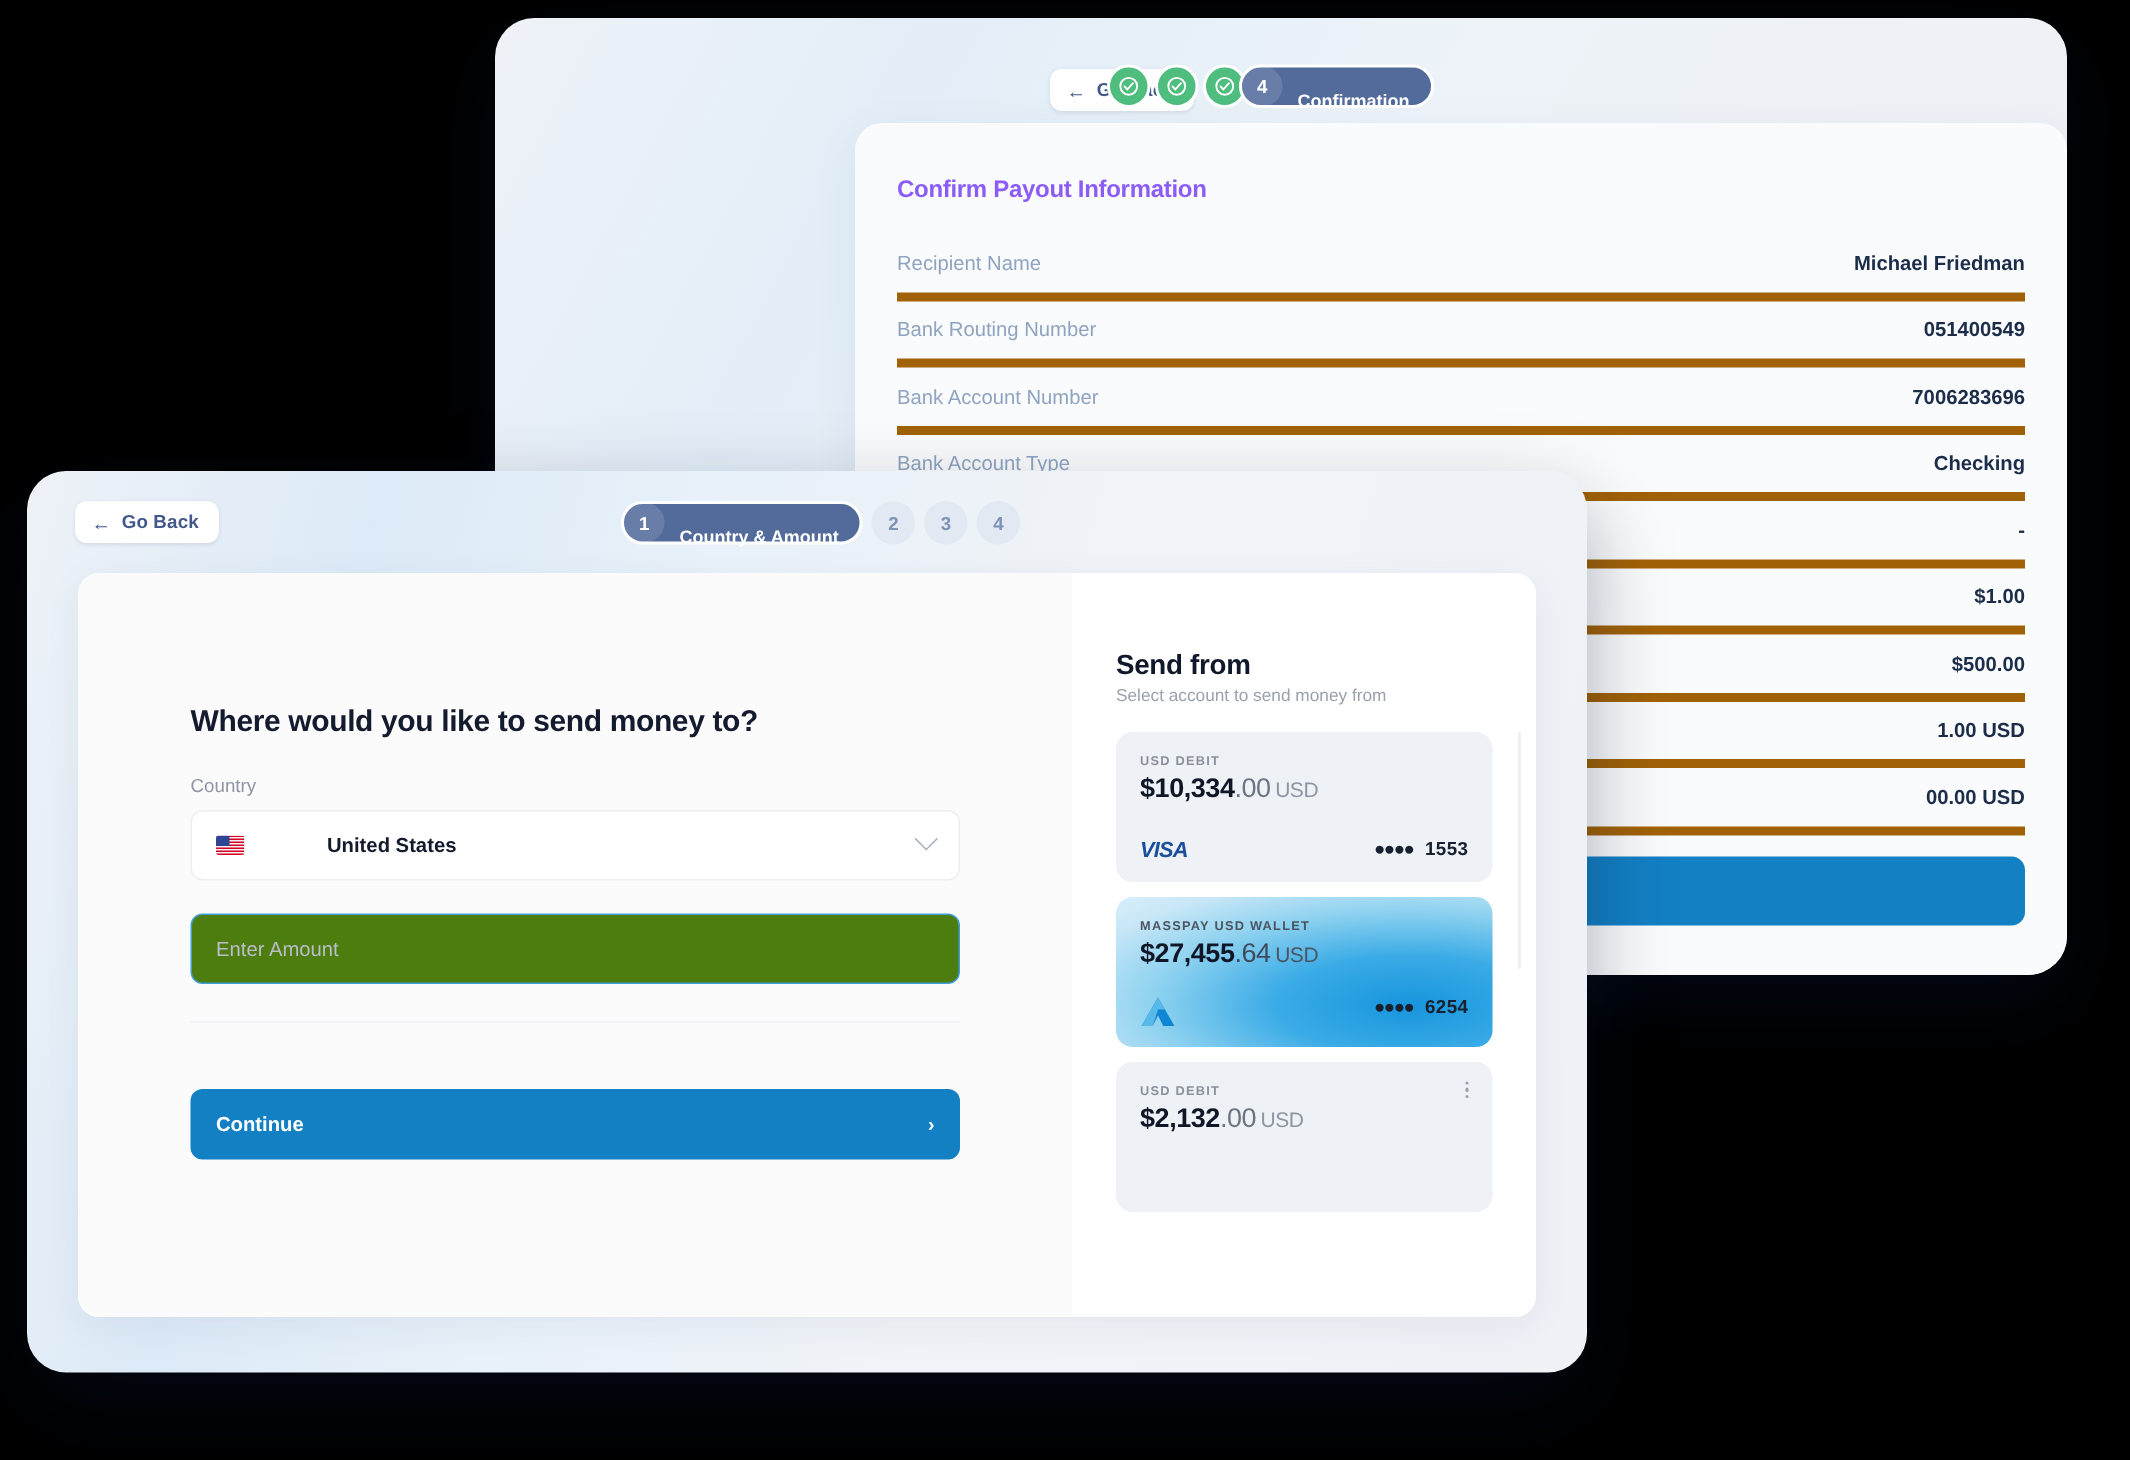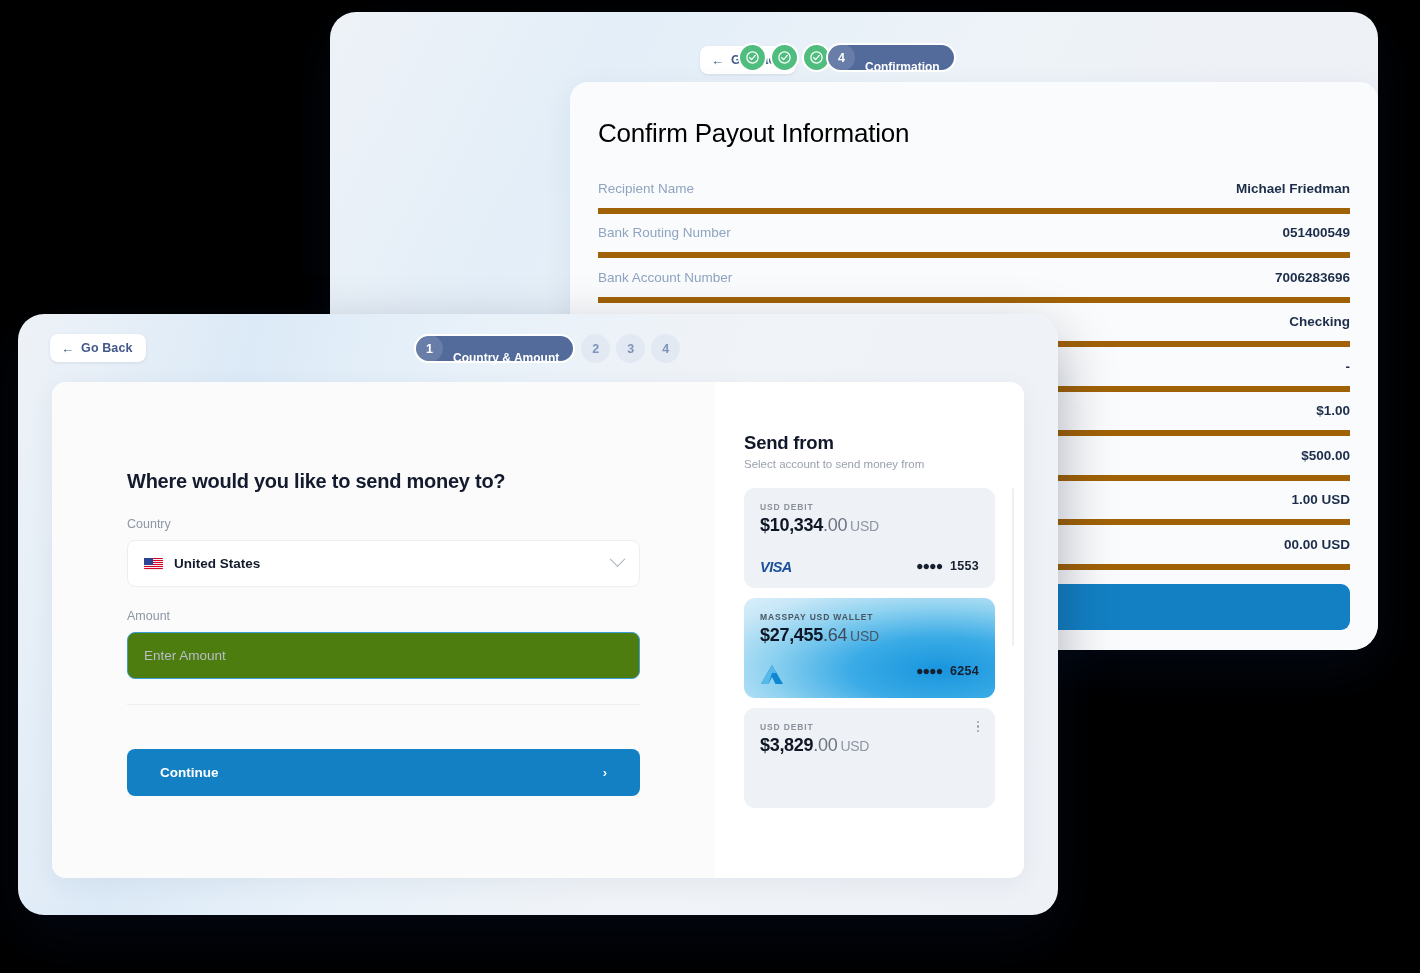--- a/index.html
+++ b/index.html
@@ -70,21 +70,21 @@
     position: absolute;
     left: 240px; top: 70px;
     width: 808px; height: 568px;
     background: #fafbfc;
     border-radius: 18px 18px 0 0;
     box-shadow: 0 8px 30px rgba(30,50,90,.07);
     padding: 36px 28px 0 28px;
     overflow: hidden;
   }
   .back-card-title {
-    font-size: 26px; font-weight: 400; color: #000000;
+    font-size: 16px; font-weight: 700; color: #8b5cf6;
     letter-spacing: -.2px; margin-bottom: 20px;
   }
   .kv-row {
     display: flex; align-items: center; justify-content: space-between;
     height: 44.5px;
     border-bottom: 6px solid #a16207;
     font-size: 13.5px;
   }
   .kv-row:last-child { border-bottom: none; }
   .kv-key { color: #8fa4c0; font-weight: 400; }
@@ -136,42 +136,42 @@
     border-radius: 8px;
     display: flex; align-items: center;
     padding: 0 16px;
     cursor: pointer;
     margin-bottom: 22px;
   }
   .flag-img {
     width: 19px; height: 13px; margin-right: 11px; flex:none;
     border-radius: 2px; overflow:hidden; display:block;
   }
-  .select-value { font-size: 13.5px; color: #121a2b; font-weight: 600; flex: 1; }
+  .select-value { font-size: 13.5px; color: #121a2b; font-weight: 600; flex: 1; margin-left: 44px; }
   .chev {
     width: 11px; height: 11px; border-right: 1.6px solid #a9b1bf;
     border-bottom: 1.6px solid #a9b1bf; transform: rotate(45deg) translate(-3px,-3px);
   }
   .amount-input {
     height: 47px; width: 100%;
     background: #4d7c0f;
     border: 1.4px solid #3e9fd6;
     border-radius: 8px;
     padding: 0 16px;
     font-size: 13.5px; font-family: inherit;
     color: #121a2b;
     outline: none;
   }
   .amount-input::placeholder { color: #b9bec7; }
   .divider { height: 1px; background: #eceef2; margin: 25px 0 22px 0; }
   .continue-btn {
     height: 47px; width: 100%;
     background: #1380c4; border: none; border-radius: 8px;
     display: flex; align-items: center; justify-content: space-between;
-    padding: 0 33px;
+    padding: 0 17px;
     color: #fff; font-size: 13.5px; font-weight: 600;
     font-family: inherit; cursor: pointer; margin-top: 44px;
   }
   .continue-chev { font-size: 13px; opacity: .95; }
 
   
   .send-col {
     width: 309px;
     background: #ffffff;
     padding: 50px 0 0 0;
@@ -346,21 +346,20 @@
                   <rect y="10" width="19" height="1"></rect>
                 <rect y="12" width="19" height="1"></rect>
               </g>
               <rect width="9" height="7" fill="#2e4593"></rect>
             </svg>
           </span>
           <span class="select-value">United States</span>
           <span class="chev"></span>
         </div>
 
-        <div class="field-label">Amount</div>
         <input class="amount-input" type="text" autofocus="" placeholder="Enter Amount" style="">
 
         <div class="divider"></div>
 
         <button class="continue-btn">
           <span>Continue</span>
           <span class="continue-chev">›</span>
         </button>
       </div>
 
@@ -401,21 +400,21 @@
 
 
           <div class="acct">
             <div class="kebab">
                 <i></i>
                 <i></i>
                 <i></i>
               </div>
             <div class="acct-type">USD DEBIT</div>
             <div class="acct-amt">
-              <span class="maj">$3,829</span><span class="min">.00</span><span class="cur">USD</span>
+              <span class="maj">$2,132</span><span class="min">.00</span><span class="cur">USD</span>
             </div>
           </div>
 
         </div>
       </div>
     </div>
   </div>
 </div>
 
 </body></html>

